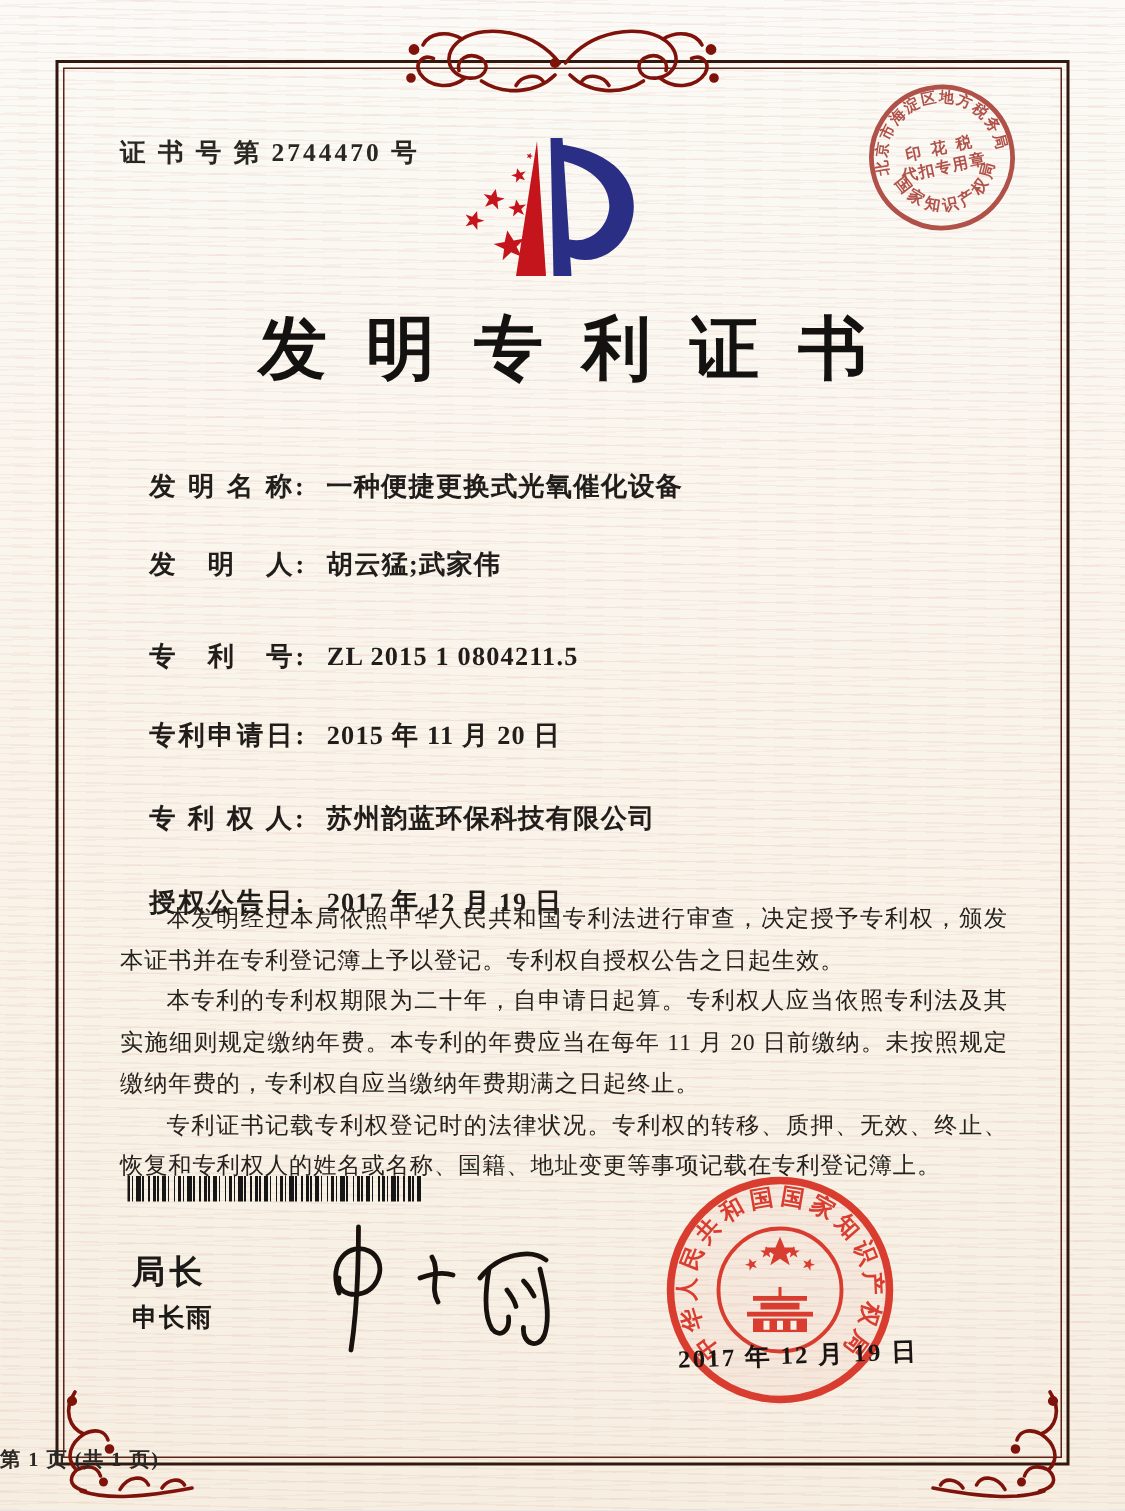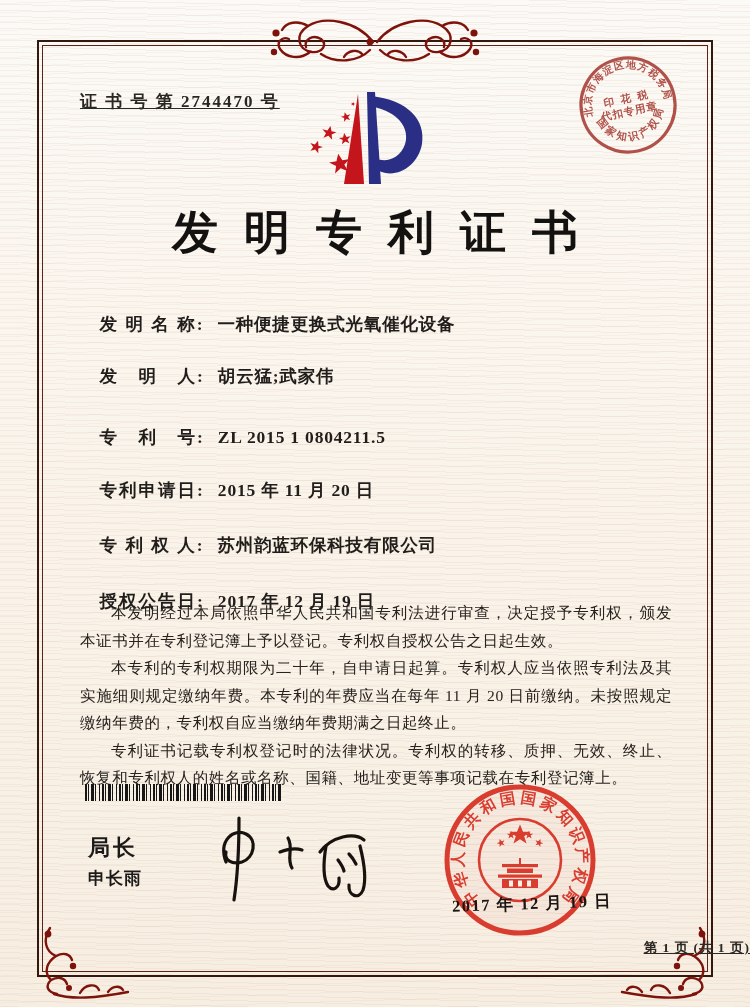--- a/index.html
+++ b/index.html
@@ -6,39 +6,39 @@
   body{background:#e8e6e2;font-family:"Liberation Serif","DejaVu Serif",serif;}
   #page{position:relative;width:750px;height:1007px;margin:0 auto;overflow:hidden;
         background:linear-gradient(180deg,#fbfaf6 0%,#faf5ec 40%,#f6eee1 100%);color:#1c1a18;}
   .texture{position:absolute;inset:0;pointer-events:none;
     background:
       repeating-linear-gradient(1.5deg, rgba(219,166,156,0.15) 0 1px, transparent 1px 6px),
       repeating-linear-gradient(-1.8deg, rgba(219,166,156,0.10) 0 1px, transparent 1px 9px);}
   .frame-outer{position:absolute;left:37px;top:40px;right:37px;bottom:30px;border:2.5px solid #33180f;}
   .frame-inner{position:absolute;inset:3px;border:1.5px solid #5a2419;}
   .abs{position:absolute;}
-  .cert-no{left:80px;top:90px;font-size:17px;font-weight:600;letter-spacing:2px;color:#2a2723;white-space:pre;text-decoration:underline;}
+  .cert-no{left:80px;top:90px;font-size:17px;font-weight:600;letter-spacing:2px;color:#2a2723;white-space:pre;}
   .title{left:0;top:202px;width:100%;text-align:center;font-size:46px;font-weight:700;
          letter-spacing:26px;text-indent:26px;color:#141210;}
   .field-row{left:82px;font-size:17.5px;font-weight:700;color:#201d1a;white-space:pre;}
   .f-label{letter-spacing:2px;}
   .f-value{margin-left:13px;letter-spacing:0.8px;}
   .body-text{left:80px;top:599px;width:592px;}
   .body-text p{margin:0;font-size:15.5px;line-height:1.78;letter-spacing:0.6px;
                text-indent:2em;font-weight:500;color:#26221e;text-align:justify;}
   .barcode{left:85px;top:784px;width:196px;height:17px;
     background:repeating-linear-gradient(90deg,#161616 0 2px,transparent 2px 3px,#161616 3px 4px,
       transparent 4px 6px,#161616 6px 9px,transparent 9px 10px,#161616 10px 11px,transparent 11px 14px,
       #161616 14px 15px,transparent 15px 17px);}
   .director-title{left:88px;top:833px;font-size:22px;font-weight:700;letter-spacing:3px;}
   .director-name{left:88px;top:867px;font-size:17px;font-weight:600;letter-spacing:1px;text-align:center;}
   .seal-date{left:452px;top:893px;font-size:16.5px;font-weight:700;letter-spacing:1.5px;
              color:#1a1512;transform:rotate(-2deg);white-space:pre;}
-  .footer{left:0;top:939px;width:100%;text-align:right;font-size:13.5px;letter-spacing:1px;
-          font-weight:600;color:#2c2824;white-space:pre;text-decoration:underline;}
+  .footer{left:0;top:964px;width:100%;text-align:left;font-size:13.5px;letter-spacing:1px;
+          font-weight:600;color:#2c2824;white-space:pre;}
   svg{display:block;}
 </style>
 </head>
 <body>
 
 <div id="page">
   <div class="texture"></div>
 
   <div class="frame-outer">
     <div class="frame-inner"></div>

